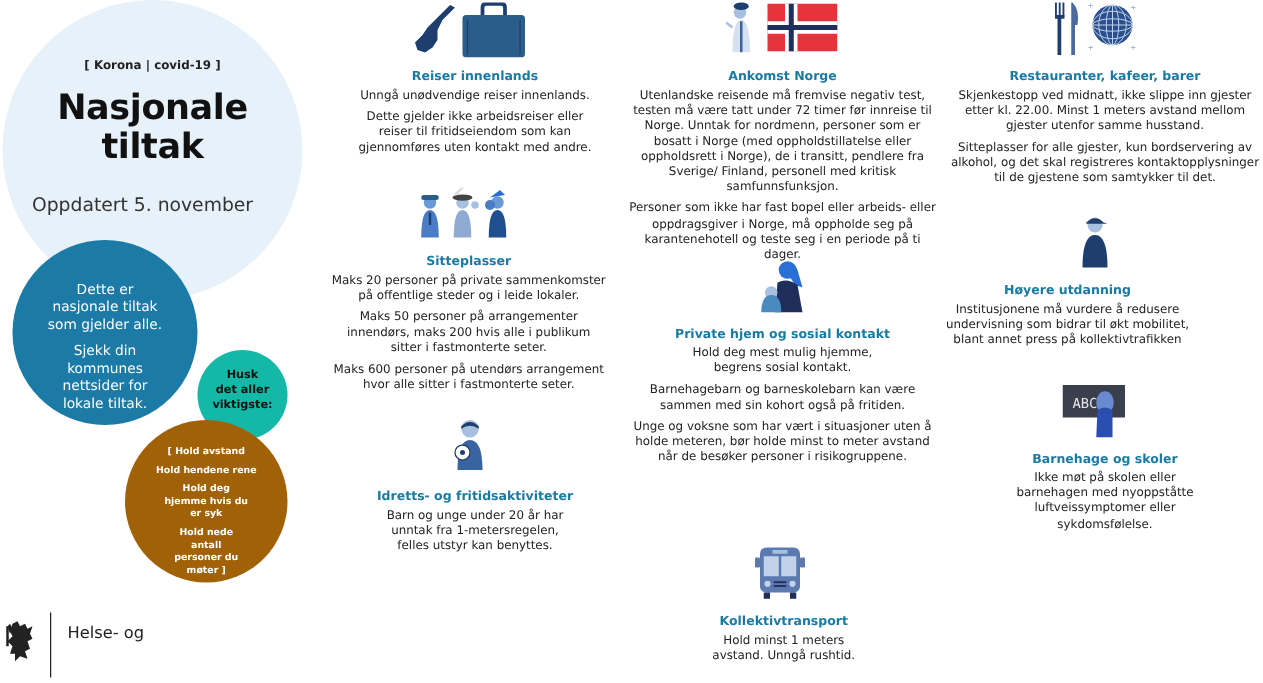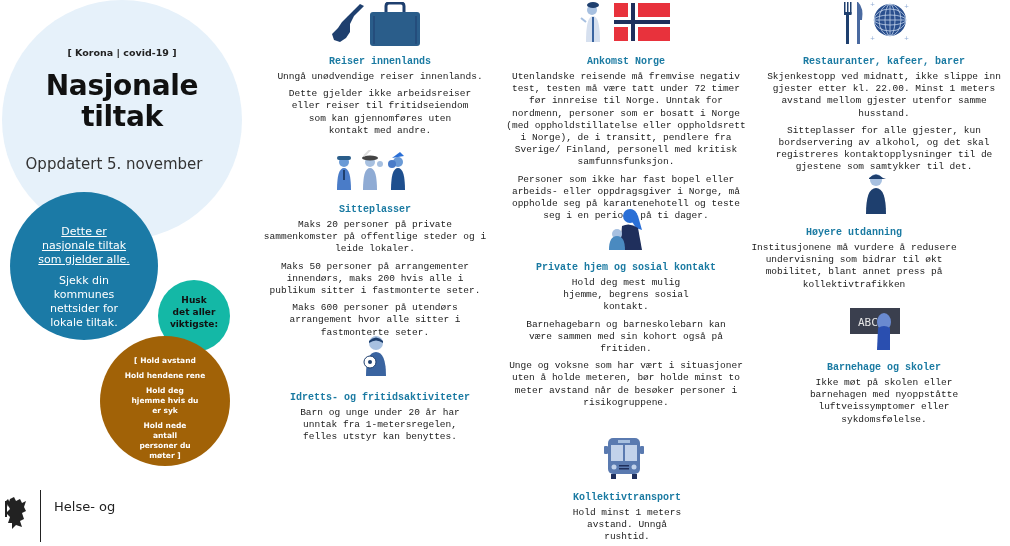--- a/index.html
+++ b/index.html
@@ -20,40 +20,40 @@
   .c-husk .txt { position: absolute; top: 14px; left: 0; right: 0; font-size: 9px; line-height: 12px; font-weight: bold; color: #111; }
 
   .c-rules { left: 100px; top: 336px; width: 130px; height: 130px; background: #a16207; color: #fff; }
   .c-rules .txt { position: absolute; top: 20px; left: 0; right: 0; font-size: 7.5px; line-height: 10px; font-weight: bold; }
   .c-rules p { margin-bottom: 5px; }
 
   .logo { position: absolute; left: 4px; top: 495px; width: 26px; height: 36px; }
   .logo-divider { position: absolute; left: 40px; top: 490px; width: 1px; height: 52px; background: #222; }
   .dept { position: absolute; left: 54px; top: 498px; font-size: 13px; line-height: 18px; color: #222; }
 
-  .section { position: absolute; text-align: center; font-family: Liberation Mono, monospace; }
+  .section { position: absolute; text-align: center; }
   .section h3 { font-size: 10px; font-weight: bold; color: #1a7aa2; margin-bottom: 4px; }
   .section p { font-size: 9.5px; line-height: 12.2px; color: #222; margin-bottom: 5px; }
   .icon { position: absolute; }
 </style>
 </head>
 <body>
 
 <div class="circle c-main">
   <div class="tag">[ Korona | covid-19 ]</div>
   <div class="title">
     <div>Nasjonale</div>
     <div>tiltak</div>
   </div>
   <div class="updated">Oppdatert 5. november</div>
 </div>
 
 <div class="circle c-info">
   <div class="txt">
-    <p style="padding:0 28px;text-decoration:underline;">Dette er nasjonale tiltak som gjelder alle.</p>
+    <p style="padding:0 28px;">Dette er nasjonale tiltak som gjelder alle.</p>
     <p style="padding:0 22px;">Sjekk din kommunes nettsider for lokale tiltak.</p>
   </div>
 </div>
 
 <div class="circle c-husk">
   <div class="txt">
     <div>Husk</div>
     <div>det aller</div>
     <div>viktigste:</div>
   </div>

